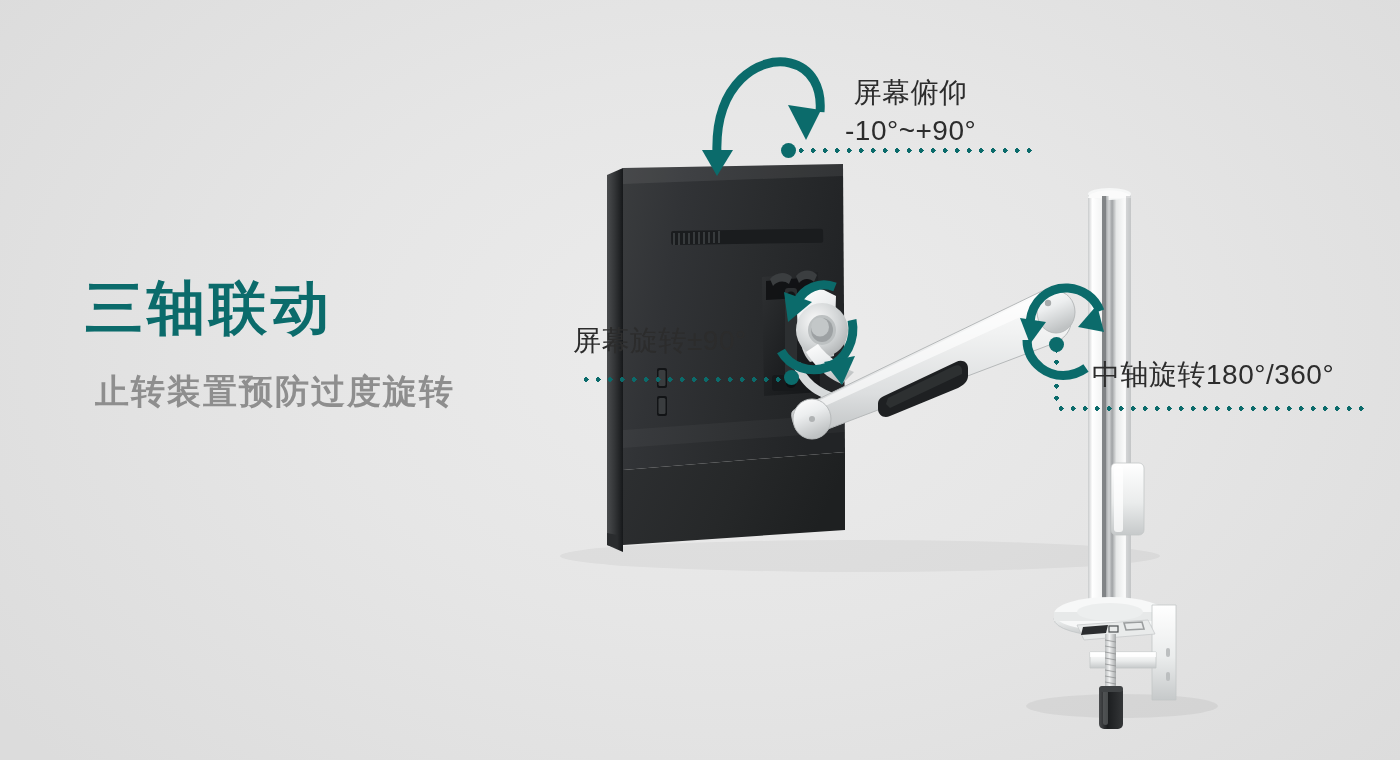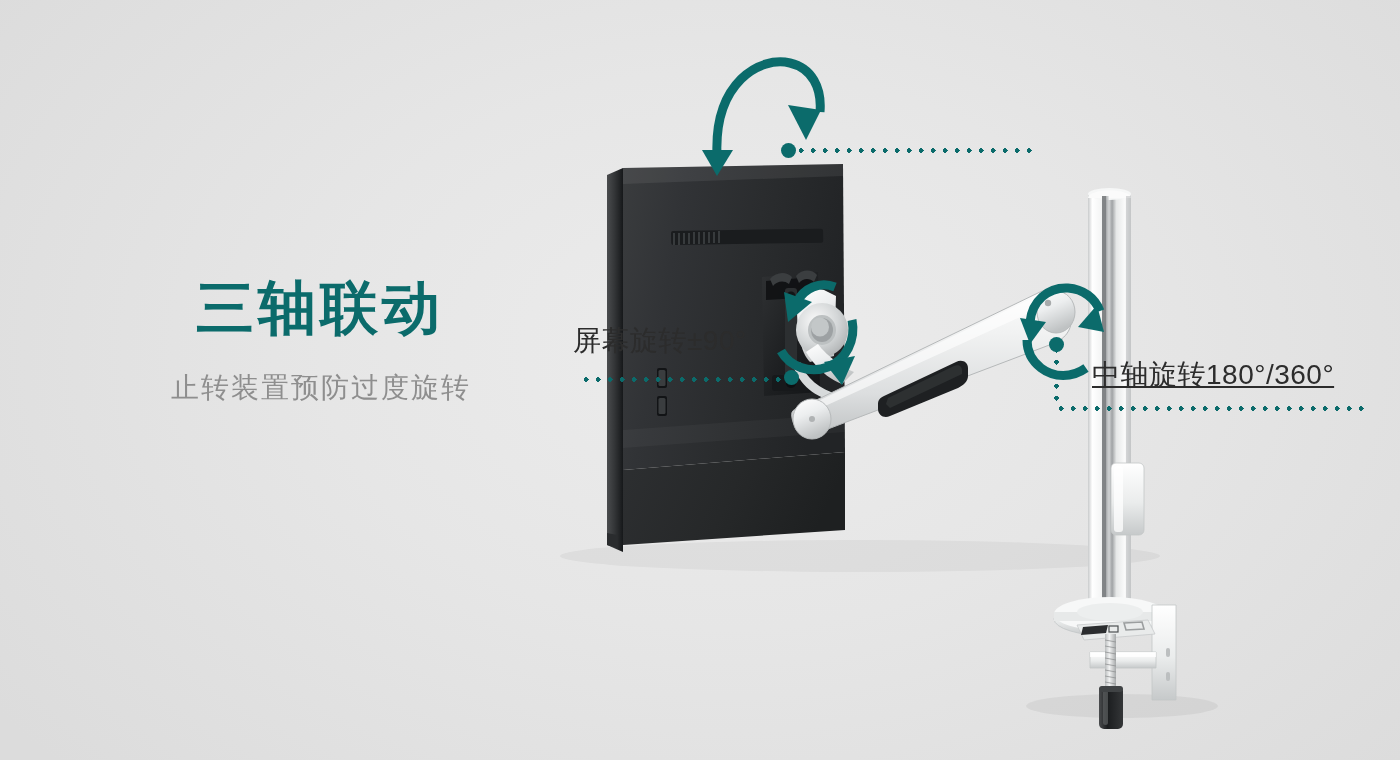--- a/index.html
+++ b/index.html
@@ -17,53 +17,52 @@
     overflow: hidden;
     background: radial-gradient(ellipse 900px 620px at 52% 46%, #ececec 0%, #e6e6e6 45%, #e0e0e0 78%, #dcdcdc 100%);
   }
 
   
   #copy {
     position: absolute;
     left: 85px;
     top: 276px;
     width: 470px;
-    text-align: center;
   }
   #headline {
     font-size: 58px;
     font-weight: bold;
     color: #0b6b6b;
     letter-spacing: 4px;
     line-height: 1.12;
     margin: 0;
     white-space: nowrap;
   }
   #subhead {
-    font-size: 28px;
+    font-size: 34px;
     color: #8e8e8e;
     letter-spacing: 2px;
-    margin: 28px 0 0 2px;
+    margin: 28px 0 0 10px;
     white-space: nowrap;
-    font-weight: normal;
+    font-weight: bold;
   }
 
   
   .anno {
     position: absolute;
     color: #2c2c2c;
     font-size: 28px;
     line-height: 1.36;
     white-space: nowrap;
     letter-spacing: 0.5px;
   }
   #anno-tilt   { left: 845px; top: 74px; text-align: center; }
   #anno-tilt .l2 { display:block; }
   #anno-swivel { left: 573px; top: 322px; }
-  #anno-pole   { left: 1092px; top: 356px; text-decoration: underline; }
+  #anno-pole   { left: 1092px; top: 356px; }
 
   
   .leader {
     position: absolute;
     height: 5px;
     background-image: radial-gradient(circle closest-side, #0b6b6b 100%, transparent 100%);
     background-size: 12px 5px;
     background-repeat: repeat-x;
     background-position: left center;
   }
@@ -334,20 +333,24 @@
   <div class="leader" id="leader-tilt"></div>
   <div class="leader-dot" id="dot-tilt"></div>
 
   <div class="leader" id="leader-swivel"></div>
   <div class="leader-dot" id="dot-swivel"></div>
 
   <div class="leader" id="leader-pole"></div>
   <div id="axis-vert"></div>
   <div class="leader-dot" id="dot-pole"></div>
 
+  <div class="anno" id="anno-tilt">
+    <span>屏幕俯仰</span>
+    <span class="l2">-10°~+90°</span>
+  </div>
 
   <div class="anno" id="anno-swivel">
     <span>屏幕旋转±90°</span>
   </div>
 
   <div class="anno" id="anno-pole">
     <span>中轴旋转180°/360°</span>
   </div>
 
   <div id="copy">

